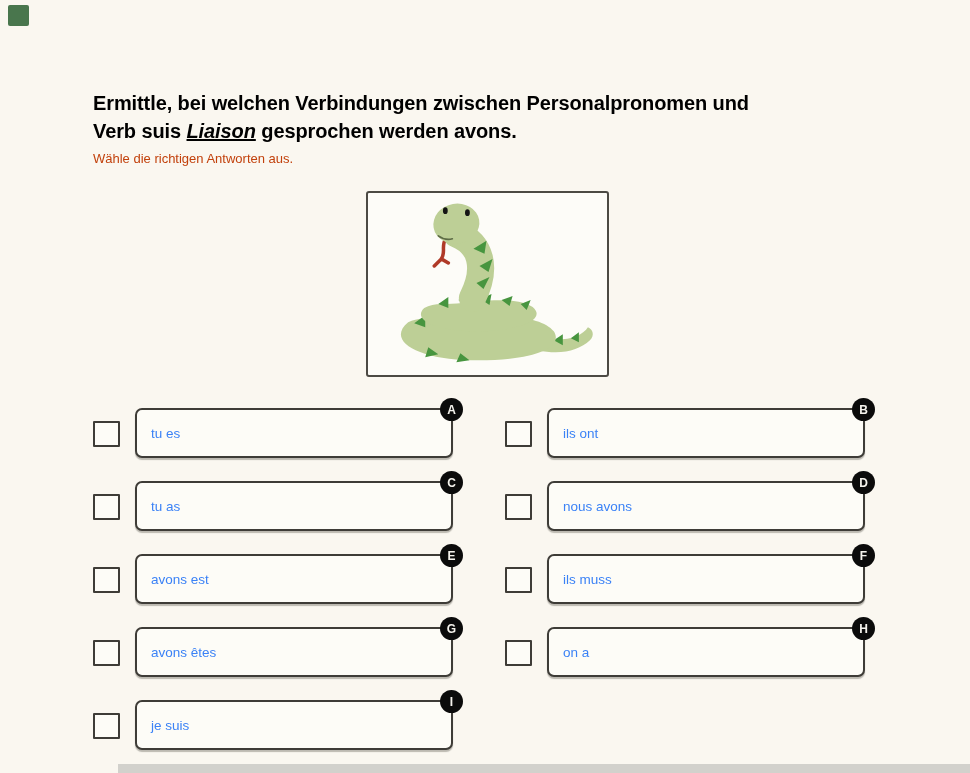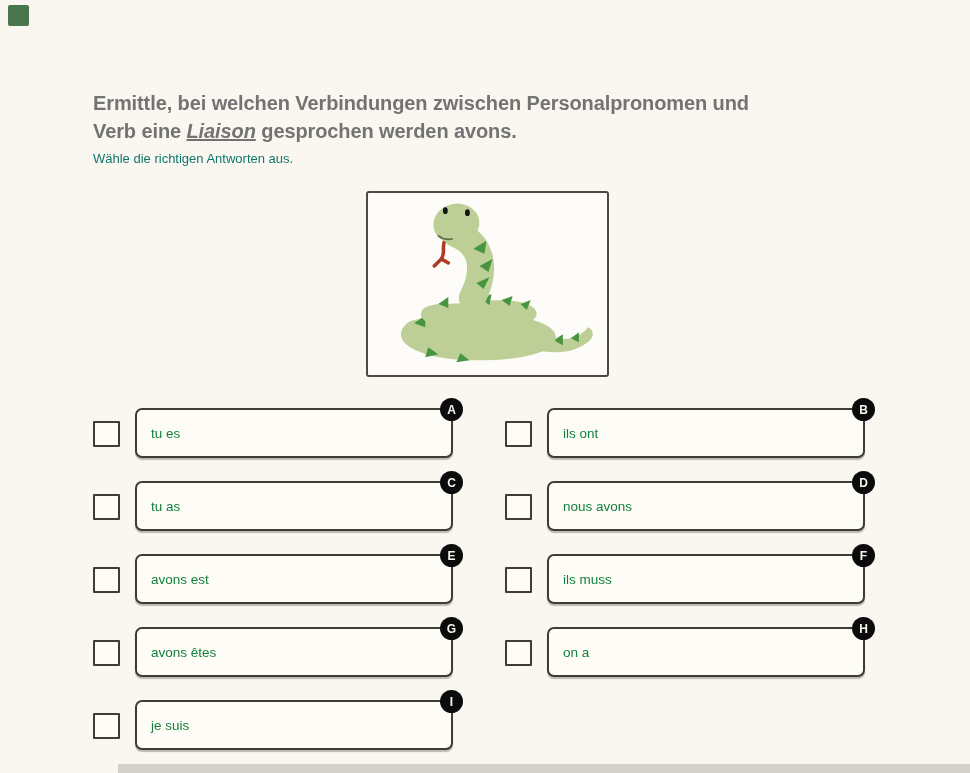--- a/index.html
+++ b/index.html
@@ -13,28 +13,28 @@
 
   .corner-accent {
     position: absolute; left: 8px; top: 5px;
     width: 21px; height: 21px;
     background: #35673b; border-radius: 2px;
     opacity: 0.9;
   }
 
   .title {
     position: absolute; left: 93px; top: 89px; width: 810px;
-    font-size: 20px; font-weight: 700; color: #737373;
+    font-size: 20px; font-weight: 700; color: #000000;
     line-height: 28px; letter-spacing: -0.1px;
   }
   .title em { font-style: italic; font-weight: 700; text-decoration: underline; }
 
   .subtitle {
     position: absolute; left: 93px; top: 151px;
-    font-size: 13px; color: #0f766e;
+    font-size: 13px; color: #c2410c;
   }
 
   .illustration-box {
     position: absolute; left: 366px; top: 191px;
     width: 243px; height: 186px;
     background: #fdfcf8;
     border: 2px solid #4c4a44; border-radius: 3px;
     box-sizing: border-box;
   }
   .illustration-box svg { width: 100%; height: 100%; display: block; }
@@ -60,21 +60,21 @@
     position: relative; margin-left: 15px;
     width: 318px; height: 50px;
     background: #fdfcf7;
     border: 2px solid #3e3c37; border-radius: 7px;
     box-sizing: border-box;
     display: flex; align-items: center;
     padding-left: 14px;
     box-shadow: 0 2px 1px rgba(95, 92, 82, 0.4);
     cursor: pointer;
   }
-  .answer-label { font-size: 13.5px; color: #15803d; }
+  .answer-label { font-size: 13.5px; color: #3b82f6; }
 
   .badge {
     position: absolute; top: -12px; right: -12px;
     width: 23px; height: 23px;
     background: #0b0b0b; color: #f5f3ed;
     border-radius: 50%;
     display: flex; align-items: center; justify-content: center;
     font-size: 12px; font-weight: 700; line-height: 1;
   }
 
@@ -84,21 +84,21 @@
     background: #d2d1cc;
   }
 </style>
 </head>
 <body>
 
 <div class="corner-accent"></div>
 
 <div class="title">
   <div>Ermittle, bei welchen Verbindungen zwischen Personalpronomen und</div>
-  <div><span>Verb eine </span><em>Liaison</em><span> gesprochen werden avons.</span></div>
+  <div><span>Verb suis </span><em>Liaison</em><span> gesprochen werden avons.</span></div>
 </div>
 
 <div class="subtitle">Wähle die richtigen Antworten aus.</div>
 
 <div class="illustration-box">
   <svg viewBox="0 0 238 180">
 
     <path d="M78 44 C72 52 78 58 73 65 M73 65 L66 72 M73 65 L80 69" stroke-width="3.5" fill="none" stroke-linecap="round" stroke="#b03a28"></path>
 
     <path d="M148 150 C183 163 207 159 221 146 C226 141 224 135 219 133 C212 144 191 149 166 142 Z" fill="#bdcf96"></path>

